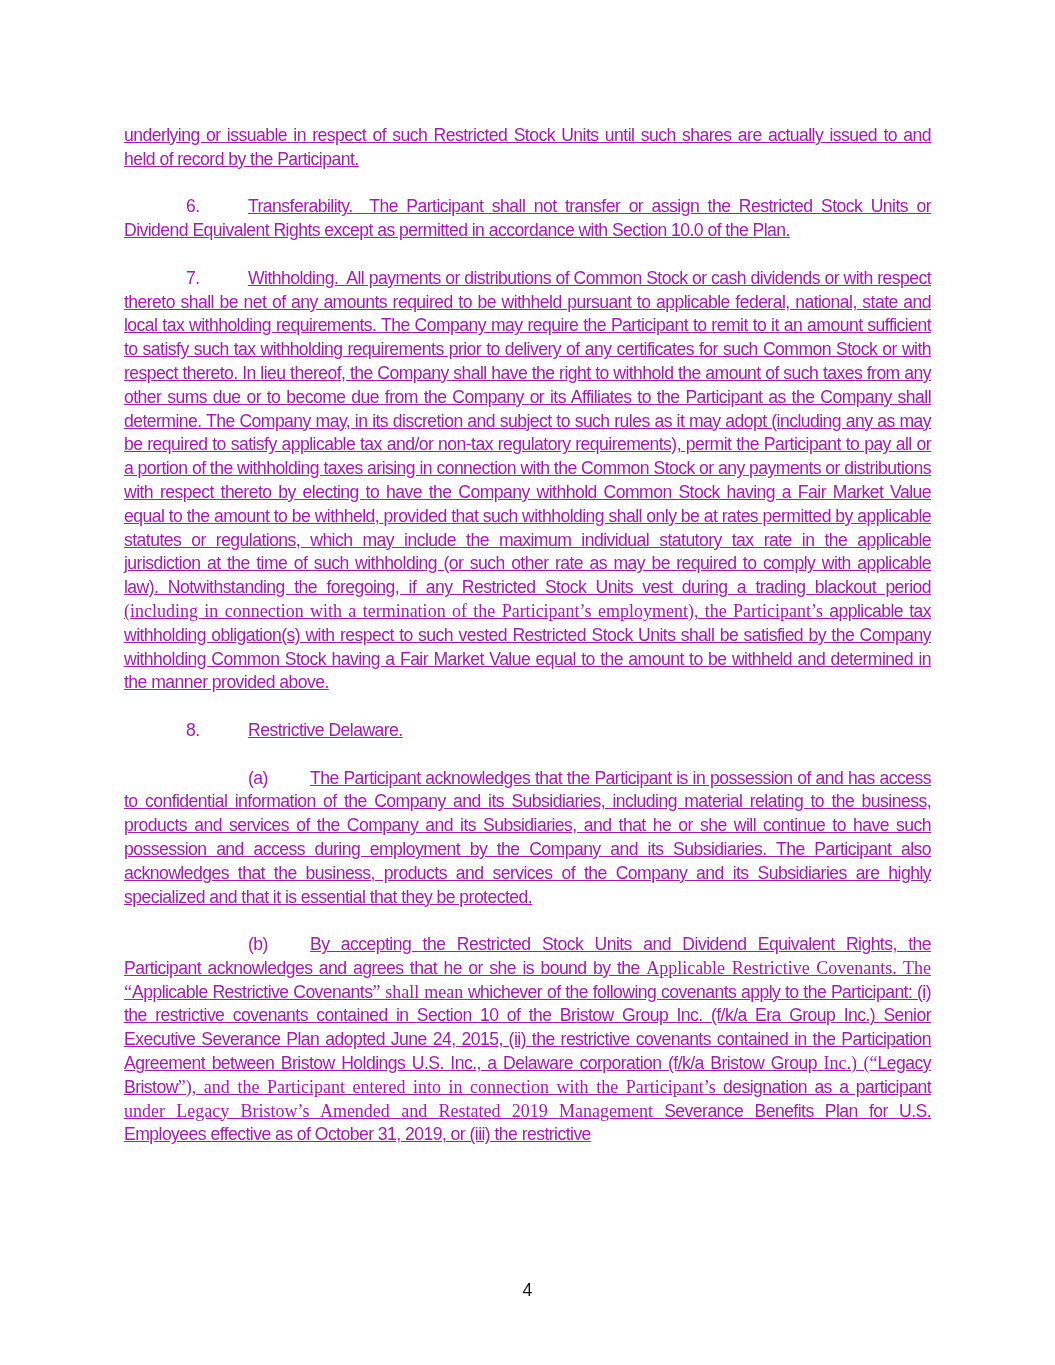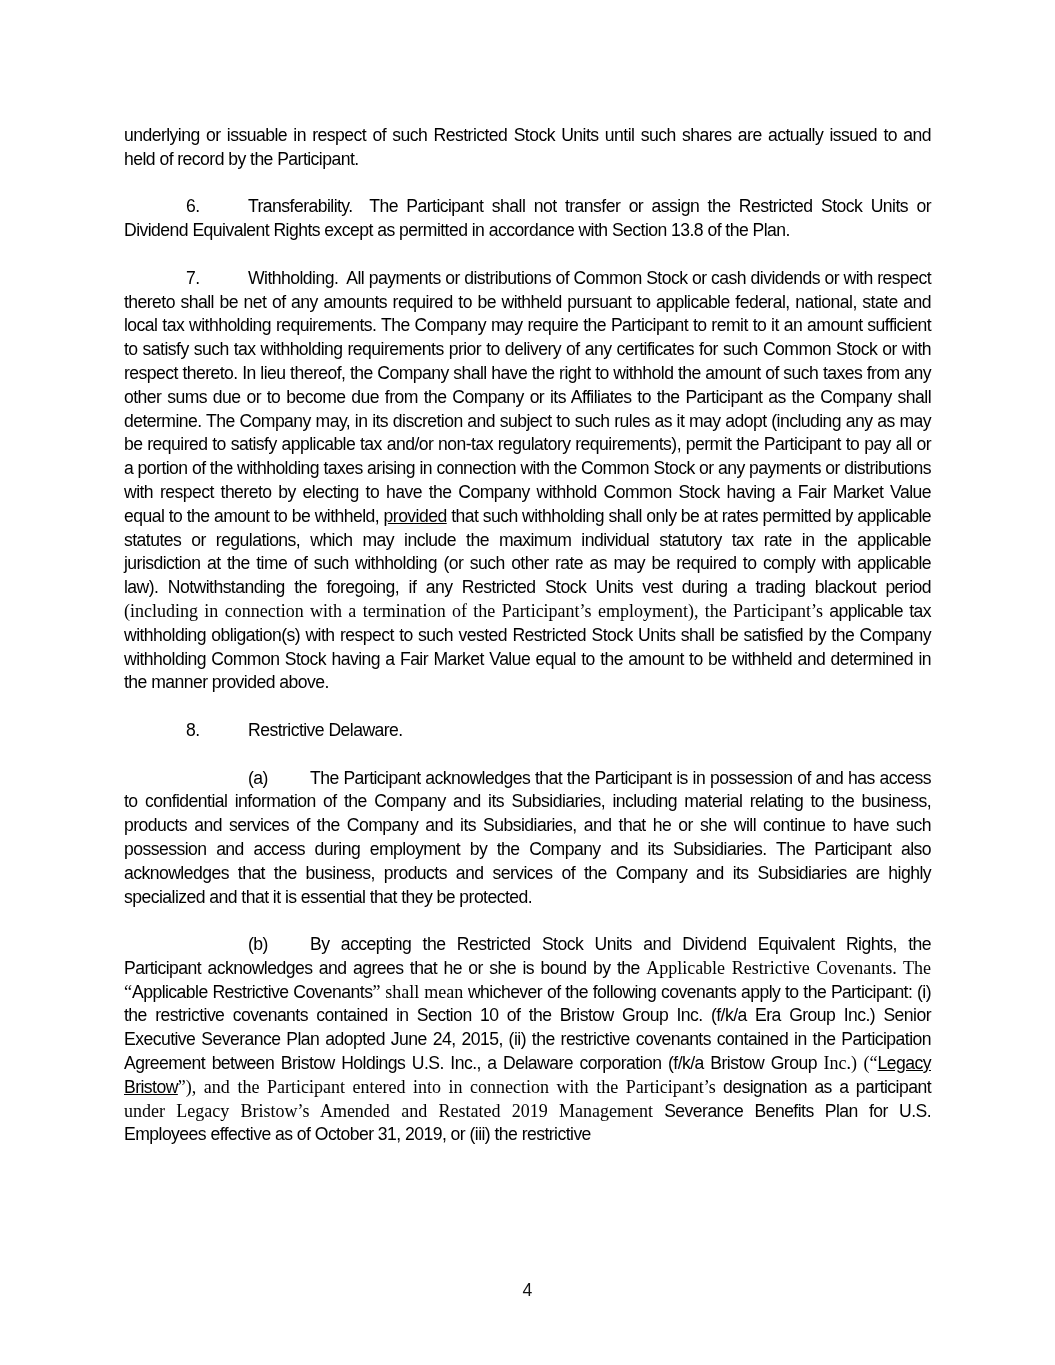--- a/index.html
+++ b/index.html
@@ -1,22 +1,23 @@
 <!DOCTYPE html>
 <html><head>
 <meta charset="utf-8">
 <style>
   html, body { margin: 0; padding: 0; background: #ffffff; }
   body { width: 1055px; height: 1365px; position: relative; overflow: hidden; }
   .page {
     position: absolute; left: 124px; top: 124px; width: 807px;
-    color: #000000;
+    color: #a21caf;
     font-family: "Liberation Sans", sans-serif;
     font-size: 17.6px;
     line-height: 23.8px;
+    text-decoration: underline;
   }
   .p { margin: 0 0 23.8px 0; text-align: justify; }
   .cond { letter-spacing: -0.55px; word-spacing: 0px; }
   .serif { font-family: "Liberation Serif", serif; font-size: 18px; letter-spacing: 0; }
   .num { display: inline-block; width: 124px; text-indent: 0; }
   .ind1 { padding-left: 62px; }
   .ind2 { padding-left: 124px; }
   .sub-num { display: inline-block; width: 62px; }
   .u { text-decoration: underline; }
   .page-number {
@@ -29,21 +30,21 @@
 </head>
 <body>
 
 <div class="page">
 
   <p class="p cond">
     <span>underlying or issuable in respect of such Restricted Stock Units until such shares are actually issued to and held of record by the Participant.</span>
   </p>
 
   <p class="p cond">
-    <span class="ind1"></span><span class="num" style="width:62px">6.</span><span>Transferability.</span>&nbsp; <span>The Participant shall not transfer or assign the Restricted Stock Units or Dividend Equivalent Rights except as permitted in accordance with Section 13.8 of the Plan.</span>
+    <span class="ind1"></span><span class="num" style="width:62px">6.</span><span>Transferability.</span>&nbsp; <span>The Participant shall not transfer or assign the Restricted Stock Units or Dividend Equivalent Rights except as permitted in accordance with Section 10.0 of the Plan.</span>
   </p>
 
   <p class="p cond">
     <span class="ind1"></span><span class="num" style="width:62px">7.</span><span>Withholding.</span>&nbsp; <span>All payments or distributions of Common Stock or cash dividends or with respect thereto shall be net of any amounts required to be withheld pursuant to applicable federal, national, state and local tax withholding requirements.  The Company may require the Participant to remit to it an amount sufficient to satisfy such tax withholding requirements prior to delivery of any certificates for such Common Stock or with respect thereto.  In lieu thereof, the Company shall have the right to withhold the amount of such taxes from any other sums due or to become due from the Company or its Affiliates to the Participant as the Company shall determine. The Company may, in its discretion and subject to such rules as it may adopt (including any as may be required to satisfy applicable tax and/or non-tax regulatory requirements), permit the Participant to pay all or a portion of the withholding taxes arising in connection with the Common Stock or any payments or distributions with respect thereto by electing to have the Company withhold Common Stock having a Fair Market Value equal to the amount to be withheld,</span> <span class="u">provided</span> <span>that such withholding shall only be at rates permitted by applicable statutes or regulations, which may include the maximum individual statutory tax rate in the applicable jurisdiction at the time of such withholding (or such other rate as may be required to comply with applicable law). Notwithstanding the foregoing, if any Restricted Stock Units vest during a trading blackout period</span> <span class="serif">(including in connection with a termination of the Participant’s employment), the Participant’s</span> <span>applicable tax withholding obligation(s) with respect to such vested Restricted Stock Units shall be satisfied by the Company withholding Common Stock having a Fair Market Value equal to the amount to be withheld and determined in the manner provided above.</span>
   </p>
 
   <p class="p cond">
     <span class="ind1"></span><span class="num" style="width:62px">8.</span><span>Restrictive Delaware.</span>
   </p>
 

